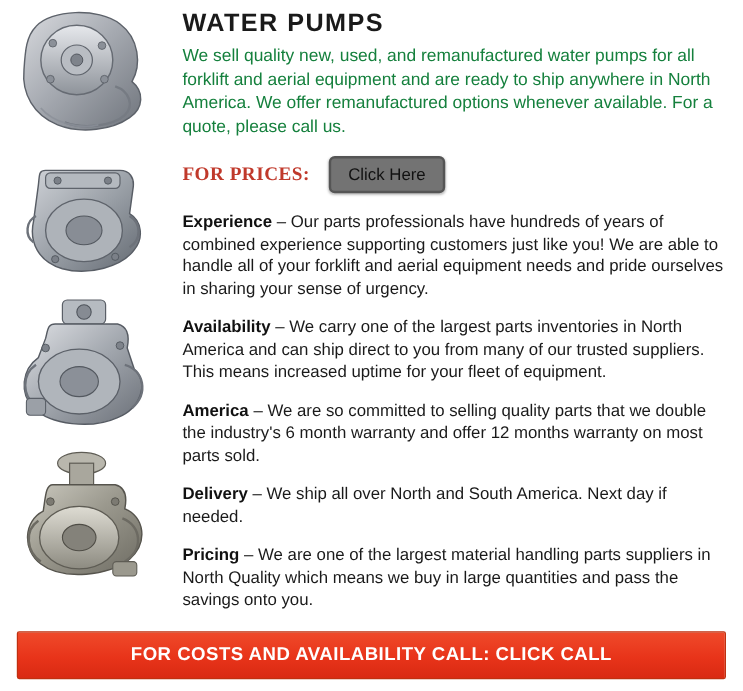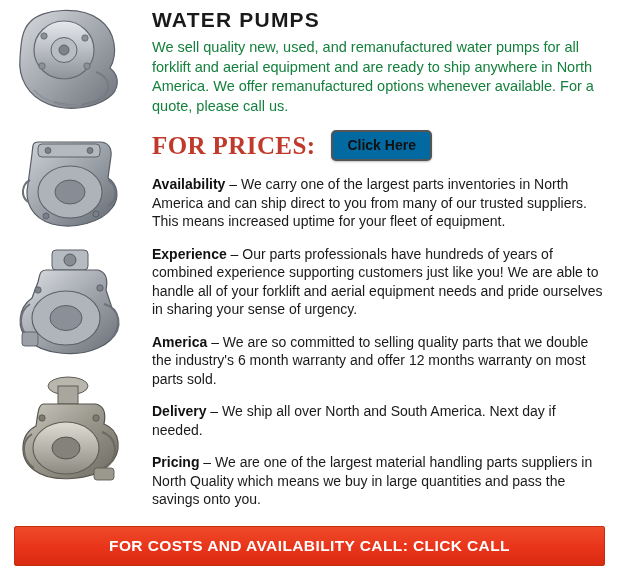--- a/index.html
+++ b/index.html
@@ -42,35 +42,35 @@
     color: #15803d;
   }
   .prices-row {
     display: flex;
     align-items: center;
     margin-top: 14px;
     margin-bottom: 14px;
   }
   .prices-label {
     font-family: "Liberation Serif", serif;
-    font-size: 25px;
+    font-size: 16px;
     font-weight: bold;
     color: #c0392b;
     letter-spacing: 0.4px;
     margin-right: 16px;
     white-space: nowrap;
   }
   .click-here-btn {
     display: inline-block;
-    background: #0369a1;
+    background: #737373;
     border: 2px solid #555555;
     border-radius: 5px;
     padding: 6px 14px 7px 14px;
     font-size: 14px;
-    font-weight: bold;
+    font-weight: normal;
     color: #111111;
     cursor: pointer;
     box-shadow: 0 1px 2px rgba(0,0,0,0.25);
     line-height: 1;
   }
   .feature {
     margin-bottom: 14px;
     font-size: 14px;
     line-height: 18.5px;
   }
@@ -212,25 +212,25 @@
   <div class="content-col">
     <h1 class="title">WATER PUMPS</h1>
     <p class="intro">We sell quality new, used, and remanufactured water pumps for all forklift and aerial equipment and are ready to ship anywhere in North America. We offer remanufactured options whenever available.  For a quote, please call us.</p>
 
     <div class="prices-row">
       <div class="prices-label">FOR PRICES:</div>
       <div class="click-here-btn">Click Here</div>
     </div>
 
     <div class="feature">
+      <span class="fname">Experience</span><span class="ftext"> – Our parts professionals have hundreds of years of combined experience supporting customers just like you!  We are able to handle all of your forklift and aerial equipment needs and pride ourselves in sharing your sense of urgency.</span>
+    </div>
+
+    <div class="feature">
       <span class="fname">Availability</span><span class="ftext"> – We carry one of the largest parts inventories in North America and can ship direct to you from many of our trusted suppliers.  This means increased uptime for your fleet of equipment.</span>
-    </div>
-
-    <div class="feature">
-      <span class="fname">Experience</span><span class="ftext"> – Our parts professionals have hundreds of years of combined experience supporting customers just like you!  We are able to handle all of your forklift and aerial equipment needs and pride ourselves in sharing your sense of urgency.</span>
     </div>
 
     <div class="feature">
       <span class="fname">America</span><span class="ftext"> – We are so committed to selling quality parts that we double the industry's 6 month warranty and offer 12 months warranty on most parts sold.</span>
     </div>
 
     <div class="feature">
       <span class="fname">Delivery</span><span class="ftext"> – We ship all over North and South America.  Next day if needed.</span>
     </div>
 

